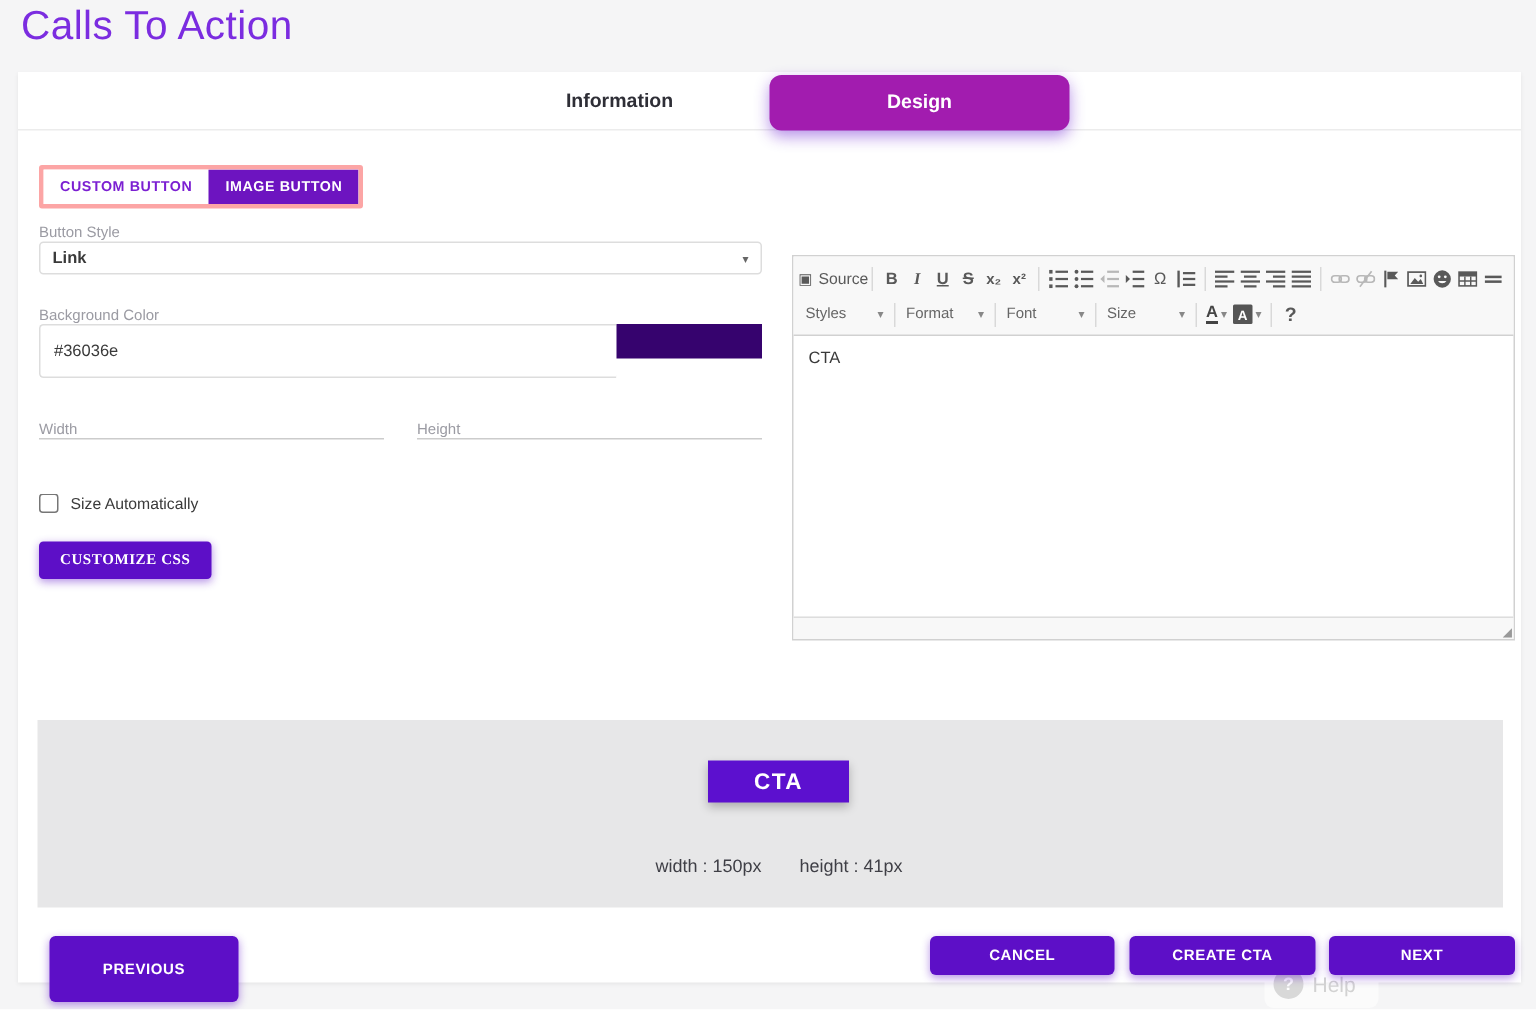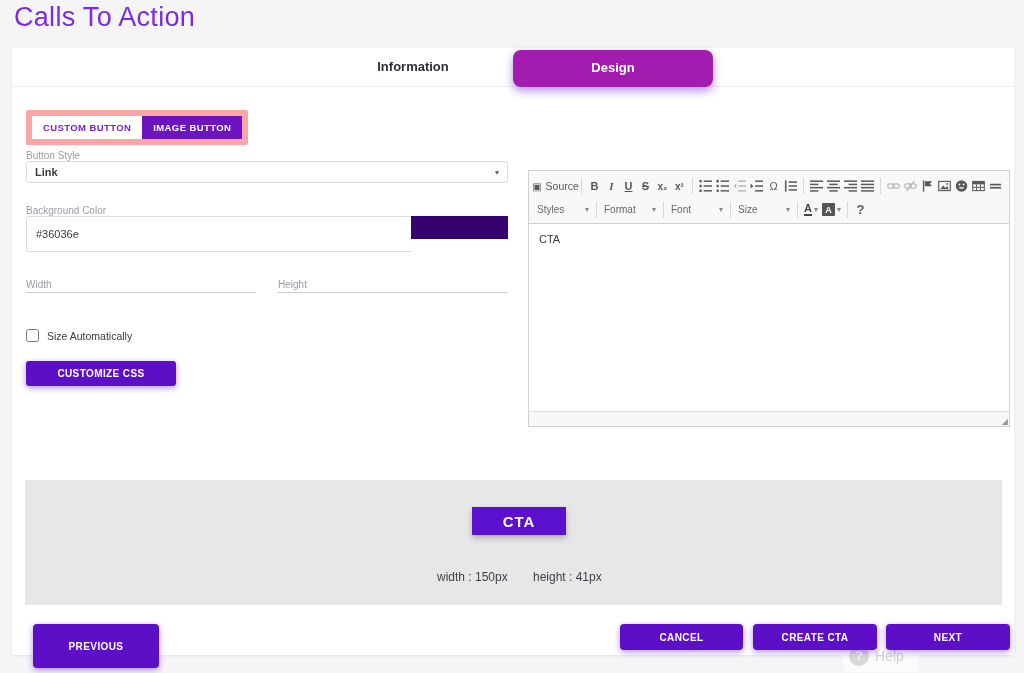--- a/index.html
+++ b/index.html
@@ -8,51 +8,51 @@
   .title { position:absolute; left:14px; top:2px; font-size:27px; font-weight:500; color:#7b2ce0; letter-spacing:.3px; }
 
   .card { position:absolute; left:12px; top:48px; width:1002px; height:607px; background:#fff; box-shadow:0 1px 3px rgba(0,0,0,.07); }
 
   
   .tabs { position:absolute; left:0; top:0; width:100%; height:39px; border-bottom:1px solid #ececec; display:flex; justify-content:center; align-items:flex-start; }
   .tab { width:200px; text-align:center; font-size:13px; font-weight:700; color:#2e2e36; padding:11px 0; cursor:pointer; }
   .tab.active { background:#a21caf; color:#fff; border-radius:8px; margin-top:2px; padding:10px 0; height:37px; box-shadow:0 4px 10px rgba(94,12,205,.45); }
 
   
-  .toggle { position:absolute; left:14px; top:62px; display:flex; border:6px solid #fca5a5; border-radius:2px; overflow:hidden; }
+  .toggle { position:absolute; left:14px; top:62px; display:flex; border:3px solid #fca5a5; border-radius:2px; overflow:hidden; }
   .toggle .tg { font-size:9.5px; font-weight:700; letter-spacing:.4px; padding:6px 11px; cursor:pointer; }
   .tg-custom { background:#fff; color:#7b1fd2; }
   .tg-image { background:#6d14c0; color:#fff; }
 
   .flabel { position:absolute; font-size:10px; color:#9b9ba3; }
 
   
   .bstyle { position:absolute; left:14px; top:113px; width:482px; height:22px; border:1px solid #ddd; border-radius:3px; background:#fff;
             display:flex; align-items:center; justify-content:space-between; padding:0 8px; font-size:11px; font-weight:700; color:#3a3a3a; cursor:pointer; }
   .bstyle .caret { font-size:8px; color:#666; font-weight:400; }
 
   
   .bgcolor-input { position:absolute; left:14px; top:168px; width:385px; height:36px; border:1px solid #ddd; border-radius:3px 0 0 3px; border-right:none;
             padding:0 9px; font-size:11px; color:#3a3a3a; font-family:"Liberation Sans",sans-serif; }
   .swatch { position:absolute; left:399px; top:168px; width:97px; height:23px; background:#36036e; cursor:pointer; }
 
   
-  .uinput { position:absolute; border:none; border-bottom:1px solid #ccc; height:17px; font-size:12px; color:#3a3a3a; background:transparent; font-family:"Liberation Sans",sans-serif; }
+  .uinput { position:absolute; border:none; border-bottom:1px solid #ccc; height:17px; font-size:15px; color:#3a3a3a; background:transparent; font-family:"Liberation Sans",sans-serif; }
   .uinput::placeholder { color:#9b9ba3; font-size:10px; }
   .w-input { left:14px; top:228px; width:230px; }
   .h-input { left:266px; top:228px; width:230px; }
 
   
   .cbrow { position:absolute; left:14px; top:281px; display:flex; align-items:center; gap:8px; }
   .cb { width:13px; height:13px; accent-color:#6d14c0; cursor:pointer; }
   .cbl { font-size:10.5px; color:#3a3a3a; }
 
   .btn { background:#5d0fc7; color:#fff; font-weight:700; font-size:10px; letter-spacing:.4px; border:none; border-radius:4px;
          box-shadow:0 2px 6px rgba(93,15,199,.45); cursor:pointer; font-family:"Liberation Sans",sans-serif; }
-  .customize { position:absolute; left:14px; top:313px; width:150px; height:25px; border-radius:3px; }
+  .customize { position:absolute; left:14px; top:313px; width:115px; height:25px; border-radius:3px;font-family:Liberation Serif, serif; }
 
   
   .editor-label { left:524px; top:103px;margin-top:20px; }
   .editor { position:absolute; left:516px; top:122px; width:482px; height:257px; border:1px solid #d1d1d1; background:#fff; }
   .etoolbar { background:#f8f8f8; border-bottom:1px solid #d1d1d1; padding:3px 5px 2px 5px; }
   .trow { display:flex; align-items:center; height:24px; }
   .trow2 { height:23px; }
   .tb { min-width:17px; height:19px; display:flex; align-items:center; justify-content:center; font-size:11px; color:#595959; padding:0 2px; cursor:pointer; border-radius:2px; }
   .tb svg { display:block; }
   .dis { opacity:.4; }

